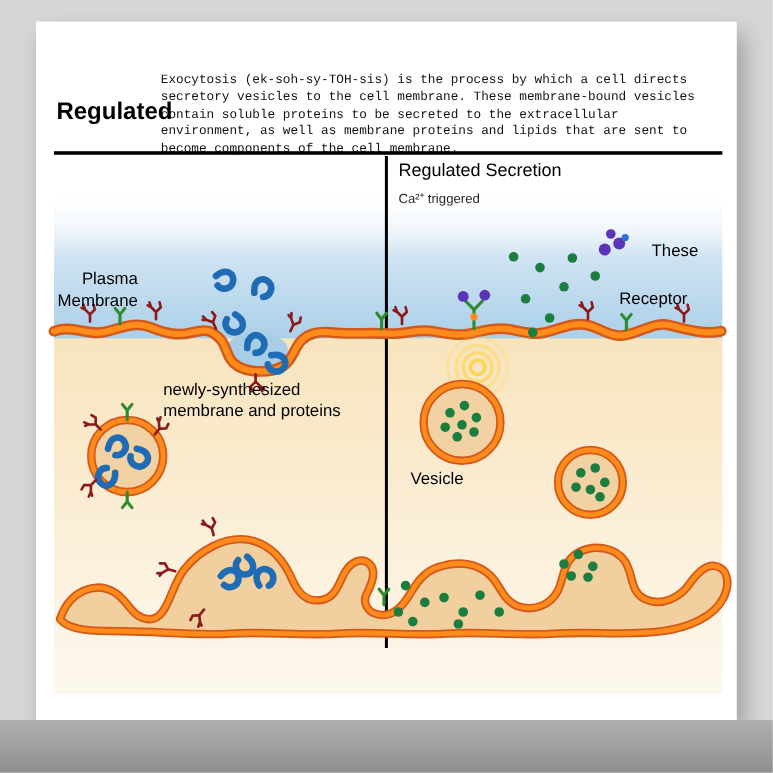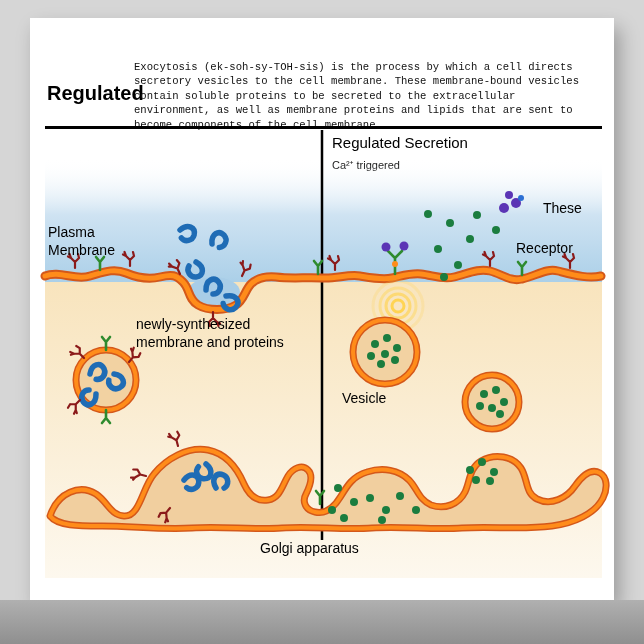--- a/index.html
+++ b/index.html
@@ -14,21 +14,21 @@
     background:#ffffff;box-shadow:6px 10px 18px rgba(0,0,0,.28);}
   .title{position:absolute;left:17px;top:64px;font-size:20px;font-weight:700;color:#000;}
   .desc{position:absolute;left:104px;top:42px;width:458px;font-size:10.6px;
     line-height:1.36;color:#111;font-family:Liberation Mono, monospace;}
   .hr{position:absolute;left:15px;top:108px;width:557px;height:3px;background:#000;}
   .heading{position:absolute;font-size:15px;color:#000;}
   .h-left{left:18px;top:117px;}
   .h-right{left:302px;top:116px;}
   .ca{position:absolute;left:302px;top:139px;font-size:11px;color:#000;}
   .lbl{position:absolute;font-size:14px;color:#000;white-space:pre-line;line-height:1.25;}
-  .lbl-plasma{left:18px;top:206px;}
+  .lbl-plasma{left:18px;top:206px;text-align:right;}
   .lbl-signal{left:513px;top:182px;}
   .lbl-receptor{left:486px;top:222px;}
   .lbl-newsynth{left:106px;top:298px;}
   .lbl-vesicle{left:312px;top:372px;}
   .lbl-golgi{left:230px;top:522px;}
   svg.diagram{position:absolute;left:0;top:0;}
 </style>
 </head>
 <body>
 
@@ -226,17 +226,16 @@
     </g>
   </svg>
 
   <div class="lbl lbl-plasma">Plasma
 Membrane</div>
   <div class="lbl lbl-signal">These</div>
   <div class="lbl lbl-receptor">Receptor</div>
   <div class="lbl lbl-newsynth">newly-synthesized
 membrane and proteins</div>
   <div class="lbl lbl-vesicle">Vesicle</div>
-  <div class="lbl lbl-golgi">Golgi apparatus</div>
 
 </div>
 
 <div class="floor"></div>
 
 </body></html>

